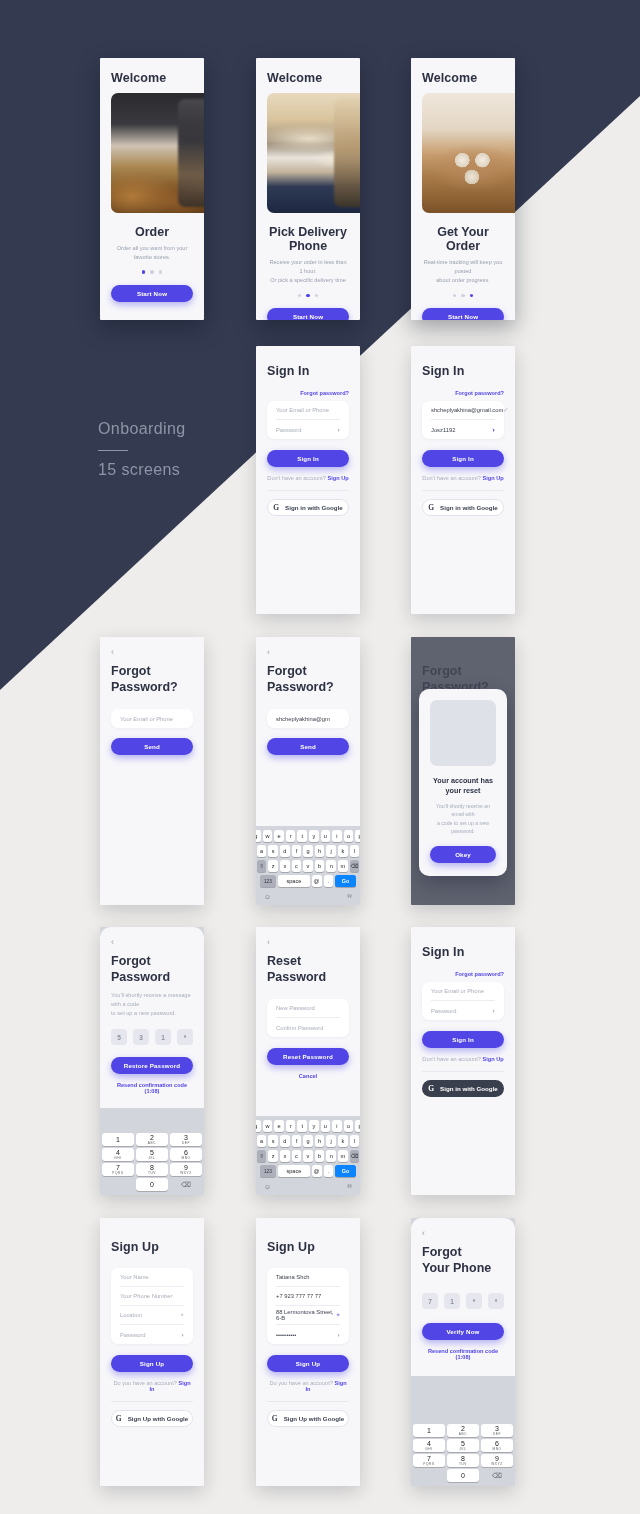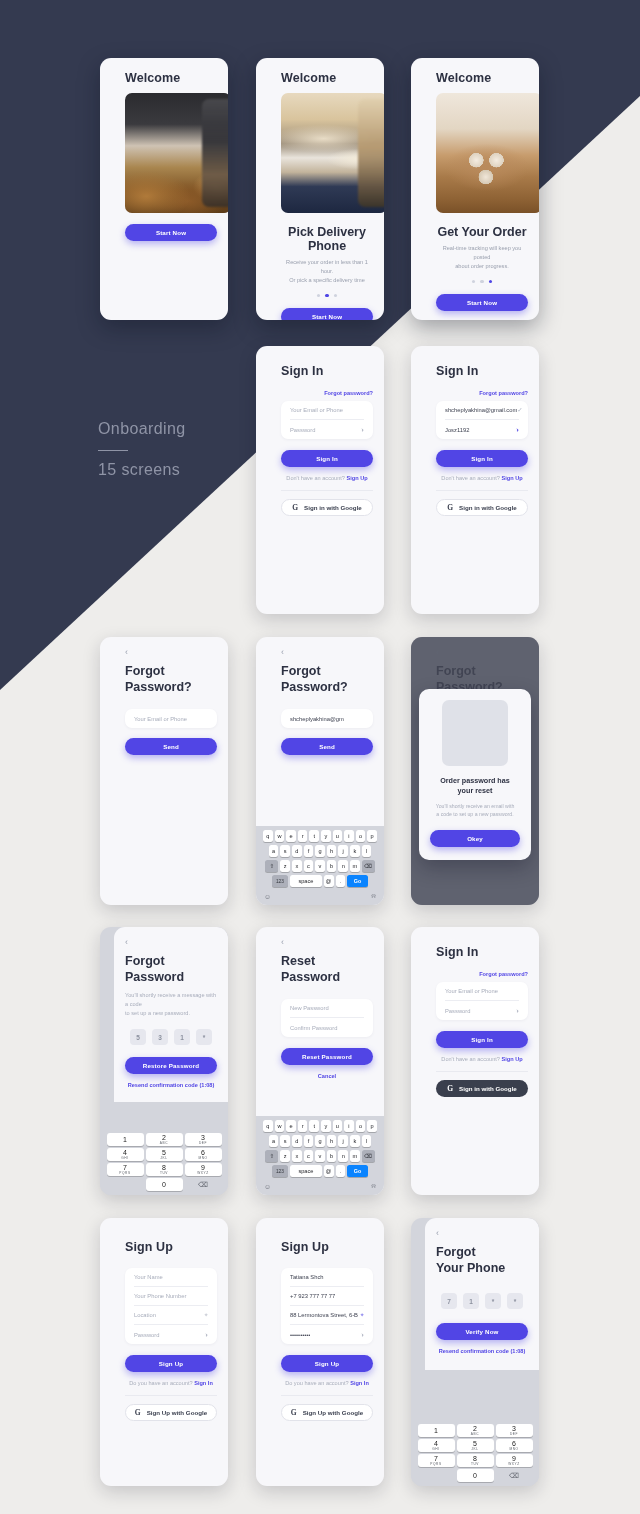--- a/index.html
+++ b/index.html
@@ -11,24 +11,23 @@
   
   #bg { position:absolute; inset:0; z-index:0; }
   .bg-light { position:absolute; inset:0; background:#eeedeb; }
   .bg-dark  { position:absolute; inset:0; background:#343a50;
               clip-path: polygon(0 0, 640px 0, 640px 96px, 0 690px); }
 
   #stage { position:absolute; inset:0; z-index:2; }
 
   
   .phone {
-    position:absolute; width:128px; border-radius:11px;
+    position:absolute; width:104px; border-radius:1px;
     background:#f7f7fa; overflow:hidden;
     box-shadow:0 6px 18px rgba(20,24,40,.18);
-    padding-left:14px;
   }
   .phone.shadow-strong { box-shadow:0 8px 22px rgba(10,14,30,.35); }
 
   .pad { padding:0 11px; }
 
   .scr-title {
     font-size:12.5px; font-weight:bold; color:#2d3142; letter-spacing:.1px;
   }
   .big-title { font-size:12.5px; font-weight:bold; color:#2d3142; line-height:1.25; }
 
@@ -188,20 +187,32 @@
     <div class="ob-head">
         <div class="scr-title">Welcome</div>
       </div>
     <div class="hero-wrap">
       <div class="hero-main">
           <div class="img-bakery1"></div>
         </div>
       <div class="hero-peek">
           <div class="peek-dark" style="width:100%;height:100%"></div>
         </div>
+    </div>
+    <div class="ob-body">
+      <div class="ob-h">Order</div>
+      <div class="ob-sub">
+        <div>Order all you want from your</div>
+        <div>favorite stores.</div>
+      </div>
+      <div class="dots">
+        <span class="dot on"></span>
+        <span class="dot"></span>
+        <span class="dot"></span>
+      </div>
     </div>
     <div class="pad" style="margin-top:11px;">
       <div class="btn">Start Now</div>
     </div>
   </div>
 
   <div class="phone shadow-strong" style="left:256px; top:58px; height:262px;">
     <div class="ob-head">
         <div class="scr-title">Welcome</div>
       </div>
@@ -399,21 +410,21 @@
       <div class="back">‹</div>
       <div class="big-title" style="margin-top:7px; color:#4a4d5c;">
         <div>Forgot</div>
         <div>Password?</div>
       </div>
     </div>
     <div class="overlay"></div>
     <div class="modal">
       <div class="modal-img"></div>
       <div class="modal-h">
-        <div>Order password has</div>
+        <div>Your account has</div>
         <div>your reset</div>
       </div>
       <div class="modal-p">
         <div>You'll shortly receive an email with</div>
         <div>a code to set up a new password.</div>
       </div>
       <div class="btn" style="margin-top:11px;">Okey</div>
     </div>
   </div>
 

